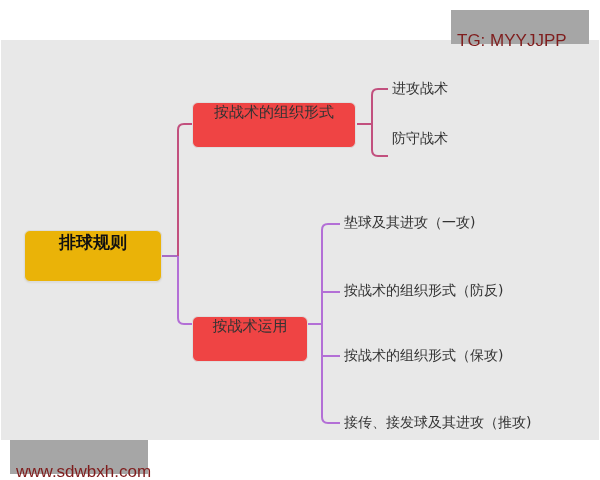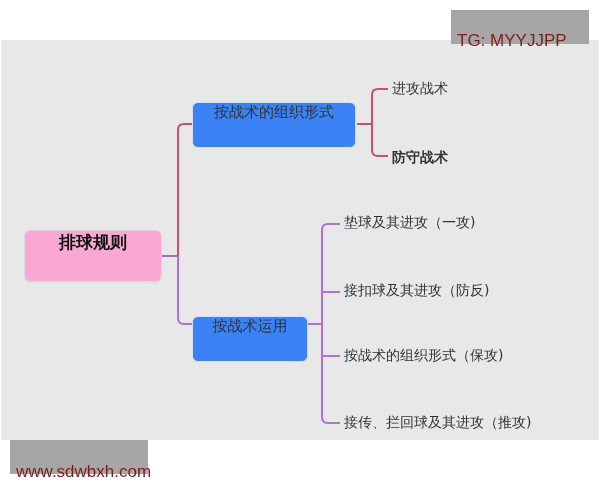--- a/index.html
+++ b/index.html
@@ -52,45 +52,45 @@
       align-items: flex-start;
       justify-content: center;
       white-space: nowrap;
       color: #333333;
     }
     .node.root {
       left: 24px;
       top: 230px;
       width: 138px;
       height: 52px;
-      background: #f9a8d4;
+      background: #eab308;
       border: 1px solid #dcdcdc;
       border-radius: 6px;
       font-size: 17px;
       font-weight: bold;
       color: #111111;
       box-shadow: 0 1px 2px rgba(0,0,0,0.06);
     }
     .node.branch {
-      background: #3b82f6;
+      background: #ef4444;
       border: 1px solid #dedede;
       border-radius: 6px;
       font-size: 15px;
       color: #333333;
     }
     .node.b1 { left: 192px; top: 102px; width: 164px; height: 46px; }
     .node.b2 { left: 192px; top: 316px; width: 116px; height: 46px; }
     .node.leaf {
       font-size: 14px;
       color: #333333;
       justify-content: flex-start;
       height: 22px;
     }
     .l1 { left: 392px; top: 80px; }
-    .l2 { left: 392px; top: 149px; font-weight: bold; }
+    .l2 { left: 392px; top: 130px; }
     .l3 { left: 344px; top: 214px; }
     .l4 { left: 344px; top: 282px; }
     .l5 { left: 344px; top: 347px; }
     .l6 { left: 344px; top: 414px; }
   </style>
 </head>
 <body>
 
 <div class="stage">
   <div class="panel"></div>
@@ -128,24 +128,24 @@
   <div class="node leaf l1">
     <span>进攻战术</span>
   </div>
   <div class="node leaf l2">
     <span>防守战术</span>
   </div>
   <div class="node leaf l3">
     <span>垫球及其进攻（一攻)</span>
   </div>
   <div class="node leaf l4">
-    <span>接扣球及其进攻（防反)</span>
+    <span>按战术的组织形式（防反)</span>
   </div>
   <div class="node leaf l5">
     <span>按战术的组织形式（保攻)</span>
   </div>
   <div class="node leaf l6">
-    <span>接传、拦回球及其进攻（推攻)</span>
+    <span>接传、接发球及其进攻（推攻)</span>
   </div>
 
   <div class="watermark wm-top">TG: MYYJJPP</div>
   <div class="watermark wm-bottom">www.sdwbxh.com</div>
 </div>
 
 </body></html>

